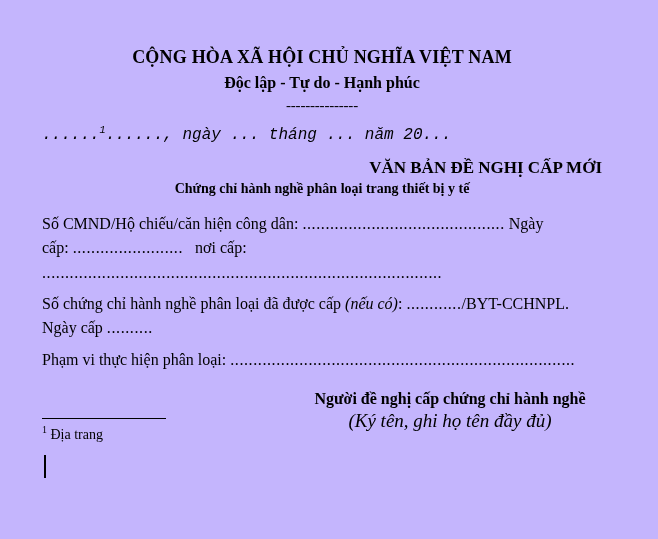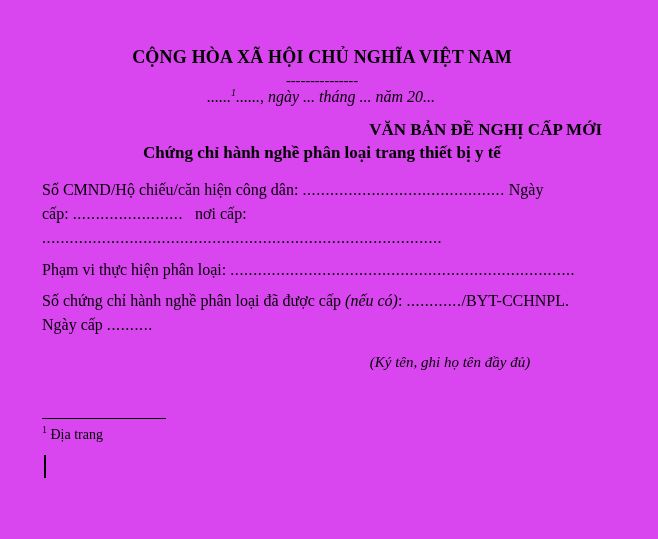--- a/index.html
+++ b/index.html
@@ -13,21 +13,21 @@
     overflow: hidden;
     font-family: "Liberation Serif", "DejaVu Serif", serif;
     color: #000000;
     -webkit-font-smoothing: none;
   }
 
   .page {
     position: relative;
     width: 658px;
     height: 539px;
-    background: #d946ef;
+    background: #c4b5fd;
   }
 
   .doc {
     position: absolute;
     left: 42px;
     top: 46px;
     width: 560px;
   }
 
   
@@ -48,44 +48,46 @@
   .natl-rule {
     text-align: center;
     font-size: 15px;
     line-height: 1.0;
     margin-top: 4px;
     letter-spacing: -0.2px;
   }
 
   
   .date-line {
-    text-align: center;
-    font-style: italic;
-    font-size: 16px;
+    text-align: left;
+    font-style: italic;
+    font-size: 16px;
+    margin-top: 13px;
     padding-right: 2px;
+    font-family: Liberation Mono, monospace;
   }
   .date-line sup {
     font-size: 10px;
     font-style: italic;
     vertical-align: super;
     line-height: 0;
   }
 
   
   .doc-title {
     text-align: right;
     font-weight: bold;
     font-size: 17px;
     margin-top: 13px;
     line-height: 1.3;
   }
   .doc-subtitle {
     text-align: center;
     font-weight: bold;
-    font-size: 17px;
+    font-size: 14px;
     line-height: 1.3;
     margin-top: 1px;
   }
 
   
   .fields {
     margin-top: 14px;
     font-size: 16px;
     line-height: 1.52;
   }
@@ -110,21 +112,21 @@
     width: 300px;
     text-align: center;
   }
   .sign-line {
     font-weight: bold;
     font-size: 16px;
     line-height: 1.32;
   }
   .sign-note {
     font-style: italic;
-    font-size: 15px;
+    font-size: 19px;
     margin-top: 1px;
   }
 
   
   .footnote-area {
     position: absolute;
     left: 42px;
     top: 418px;
     width: 400px;
   }
@@ -157,20 +159,21 @@
 </style>
 </head>
 <body>
 
 <div class="page">
 
   <div class="doc">
 
     <div class="natl-heading">CỘNG HÒA XÃ HỘI CHỦ NGHĨA VIỆT NAM</div>
 
+    <div class="natl-sub">Độc lập - Tự do - Hạnh phúc</div>
 
     <div class="natl-rule">---------------</div>
 
     <div class="date-line">
       <span>......</span><sup>1</sup><span>......, ngày ... tháng ... năm 20...</span>
     </div>
 
     <div class="doc-title">VĂN BẢN ĐỀ NGHỊ CẤP MỚI</div>
 
     <div class="doc-subtitle">Chứng chỉ hành nghề phân loại trang thiết bị y tế</div>
@@ -184,36 +187,37 @@
         <span>Ngày</span>
         <br>
         <span>cấp:</span>
         <span class="leader">........................</span>
         &nbsp;
         <span>nơi cấp:</span>
         <span class="leader">.......................................................................................</span>
       </div>
 
       <div class="field-block">
-        <span>Phạm vi thực hiện phân loại:</span>
-        <span class="leader">...........................................................................</span>
-      </div>
-
-      <div class="field-block">
         <span>Số chứng chỉ hành nghề phân loại đã được cấp</span>
         <span class="ital">(nếu có)</span><span>:</span>
         <span class="leader">............</span><span>/BYT-CCHNPL.</span>
         <br>
         <span>Ngày cấp</span>
         <span class="leader">..........</span>
       </div>
 
+      <div class="field-block">
+        <span>Phạm vi thực hiện phân loại:</span>
+        <span class="leader">...........................................................................</span>
+      </div>
+
     </div>
 
     <div class="sign-block">
+      <div class="sign-line">Người đề nghị cấp chứng chỉ hành nghề</div>
       <div class="sign-note">(Ký tên, ghi họ tên đầy đủ)</div>
     </div>
 
   </div>
 
   <div class="footnote-area">
     <div class="footnote-rule"></div>
     <div class="footnote-text">
       <sup>1</sup>
       <span>Địa trang</span>

